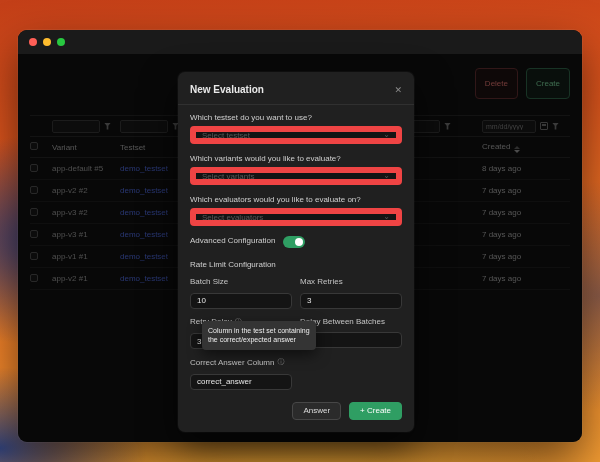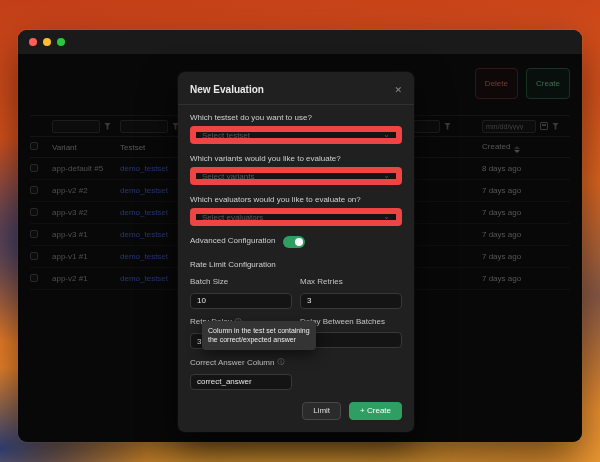--- a/index.html
+++ b/index.html
@@ -271,16 +271,16 @@
     <div class="flabel">
       <span>Correct Answer Column</span>
       <span class="info">ⓘ</span>
     </div>
     <input class="tinput short" value="correct_answer" style="">
   </div>
 
   <div class="tooltip">Column in the test set containing the correct/expected answer</div>
 
   <div class="mfooter">
-    <button class="mbtn cancel">Limit</button>
+    <button class="mbtn cancel">Answer</button>
     <button class="mbtn create">+ Create</button>
   </div>
 </div>
 
 </body></html>

